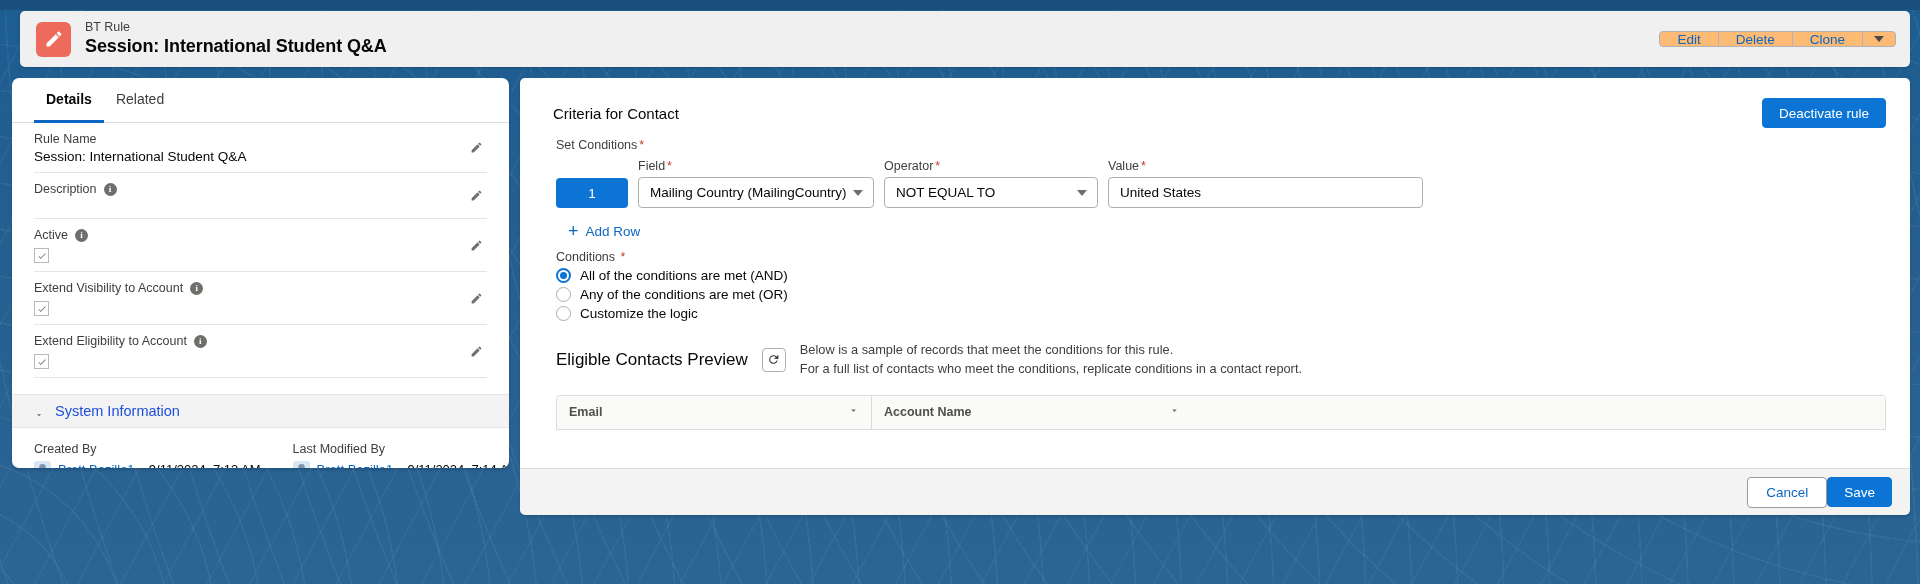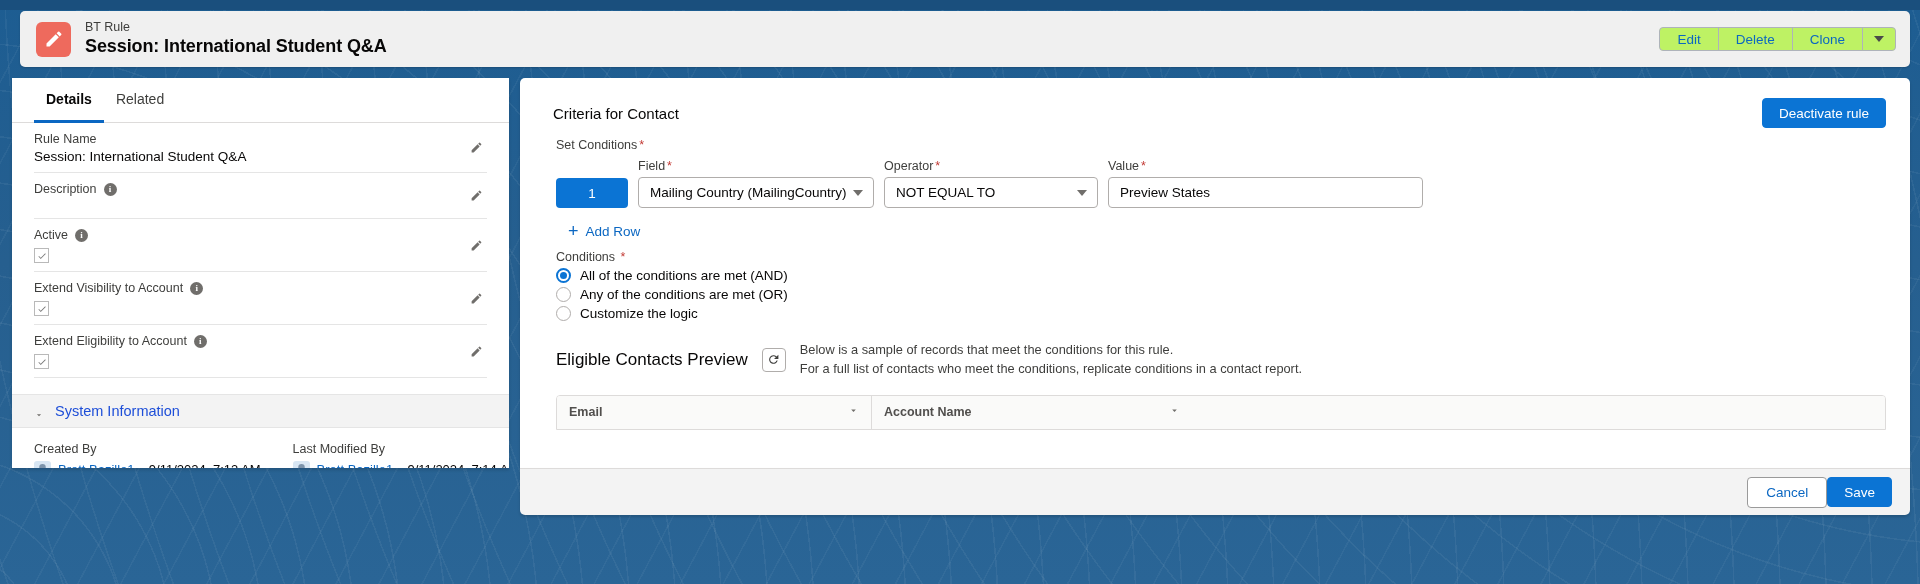--- a/index.html
+++ b/index.html
@@ -63,22 +63,22 @@
   }
   .rule-icon svg { width: 20px; height: 20px; fill: #ffffff; }
 
   .header-titles { margin-left: 14px; line-height: 1.22; }
   .header-eyebrow { font-size: 12.5px; color: #3e3e3c; }
   .header-title { font-size: 18px; font-weight: bold; color: #080707; letter-spacing: -0.1px; }
 
   .header-actions { margin-left: auto; display: flex; }
   .btn-group { display: flex; }
   .btn-group > * {
-    height: 24px;
-    background: #bef264;
+    height: 16px;
+    background: #fdba74;
     border: 1px solid #aeb3ba;
     color: #0b67c2;
     font-size: 13.5px;
     font-family: inherit;
     display: flex;
     align-items: center;
     justify-content: center;
     padding: 0 17px;
     cursor: pointer;
     margin-left: -1px;
@@ -88,21 +88,21 @@
   .caret { width: 0; height: 0; border-left: 5px solid transparent; border-right: 5px solid transparent; border-top: 6px solid #4a4a4a; }
 
   
   #left-panel {
     position: absolute;
     top: 78px;
     left: 12px;
     width: 497px;
     height: 390px;
     background: #ffffff;
-    border-radius: 0;
+    border-radius: 7px;
     box-shadow: 0 2px 3px rgba(0,0,0,0.16);
     padding: 0 22px;
     overflow: hidden;
   }
 
   .tabs { display: flex; border-bottom: 1px solid #dddbda; height: 45px; margin: 0 -22px; padding: 0 22px; }
   .tab {
     font-size: 14px;
     color: #3e3e3c;
     padding: 0 12px;
@@ -565,21 +565,21 @@
           <span>NOT EQUAL TO</span>
           <span class="dd-caret"></span>
         </div>
       </div>
 
       <div class="field-group">
         <div class="glabel">
           <span>Value</span><span class="req-star">*</span>
         </div>
         <div class="sf-input w-value">
-          <span>Preview States</span>
+          <span>United States</span>
         </div>
       </div>
     </div>
 
     <div class="add-row">
       <span class="plus">+</span>
       <span>Add Row</span>
     </div>
 
     <div class="cond-label">

